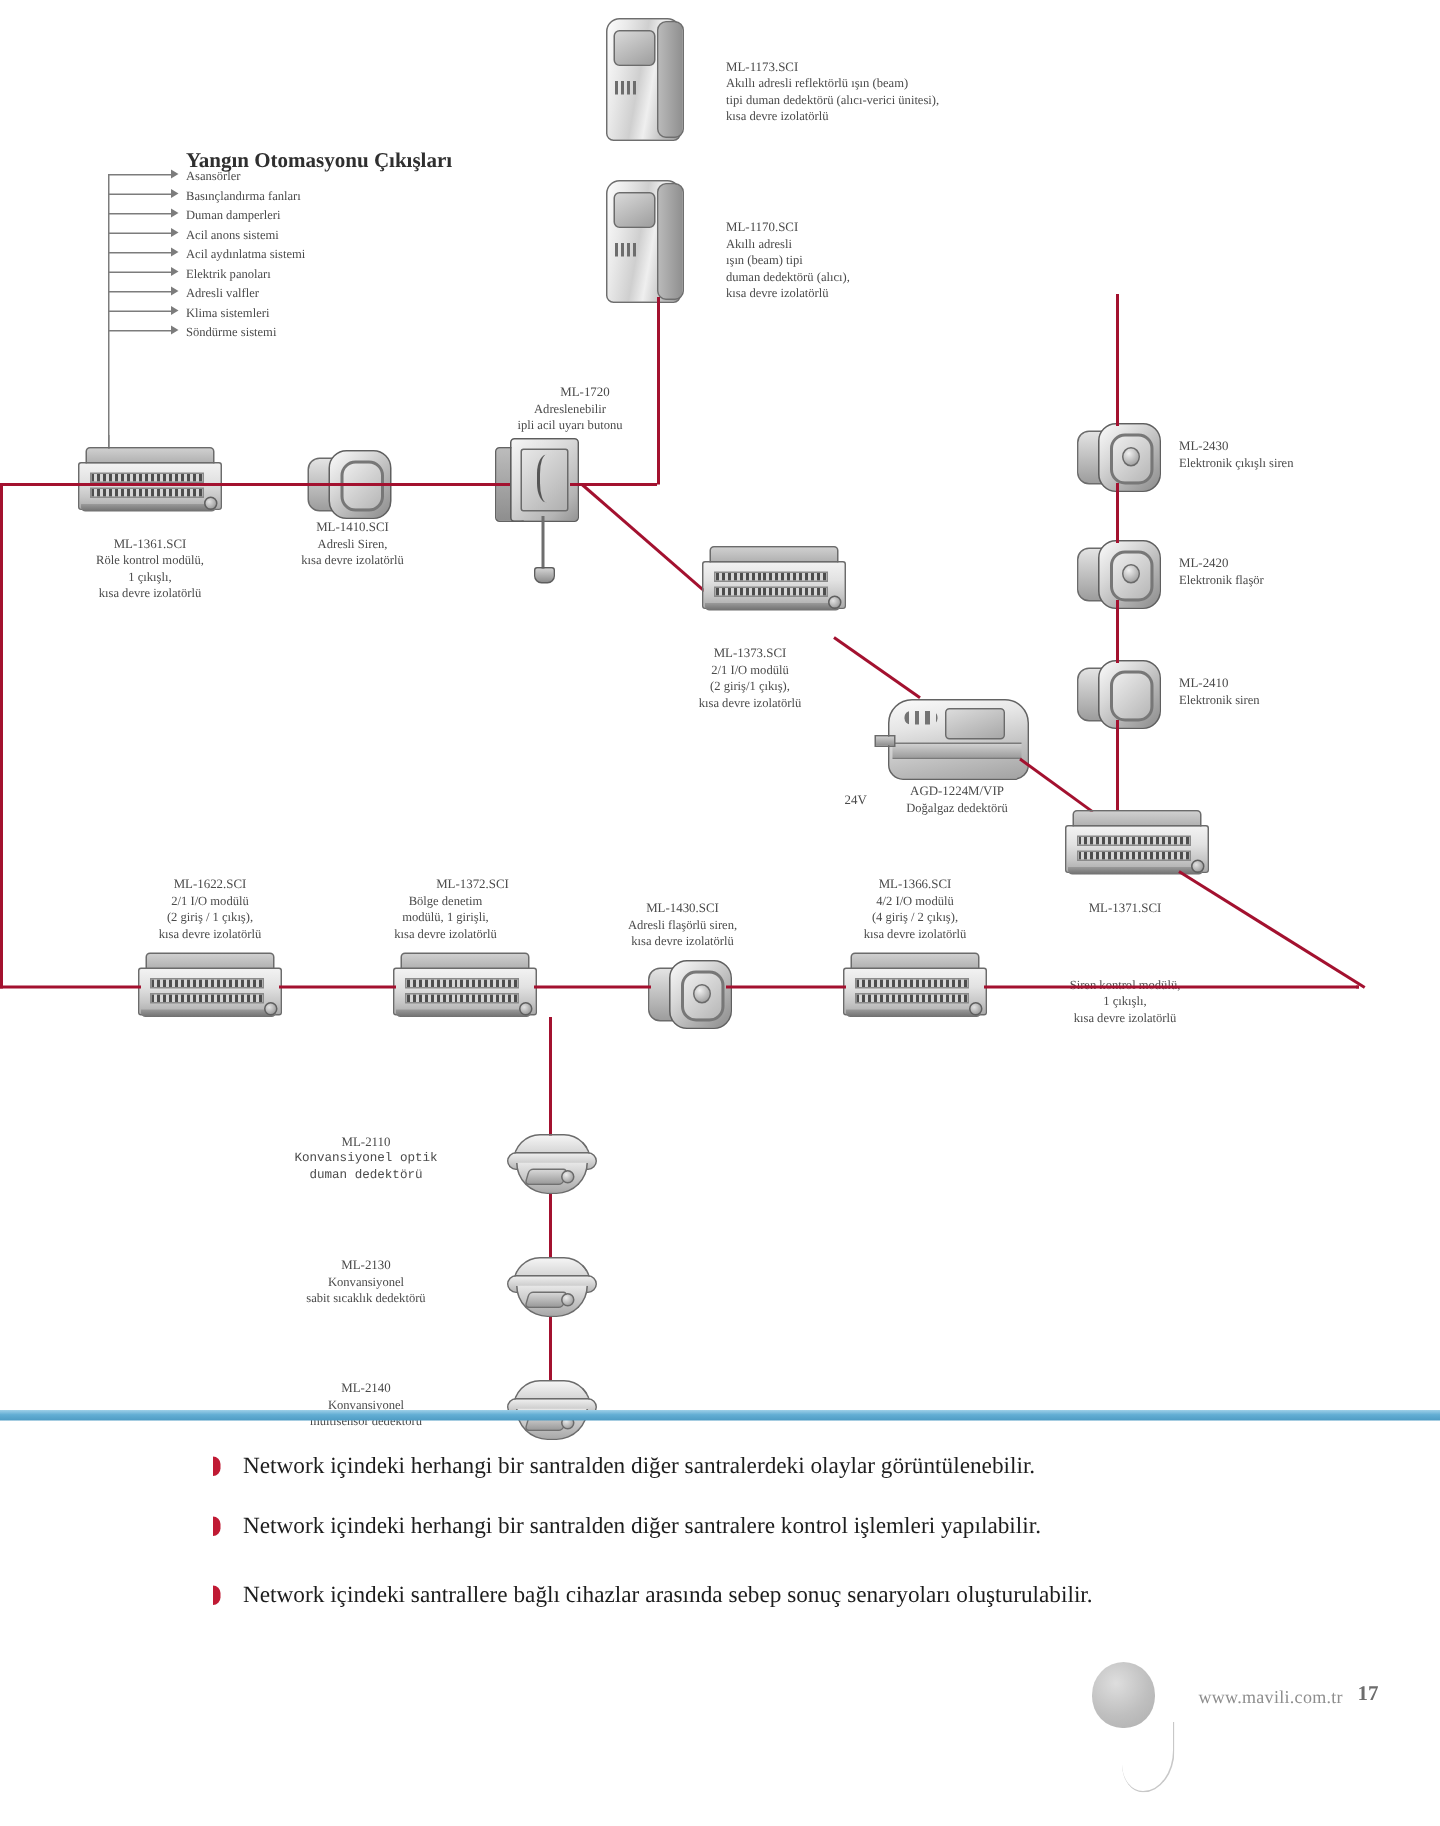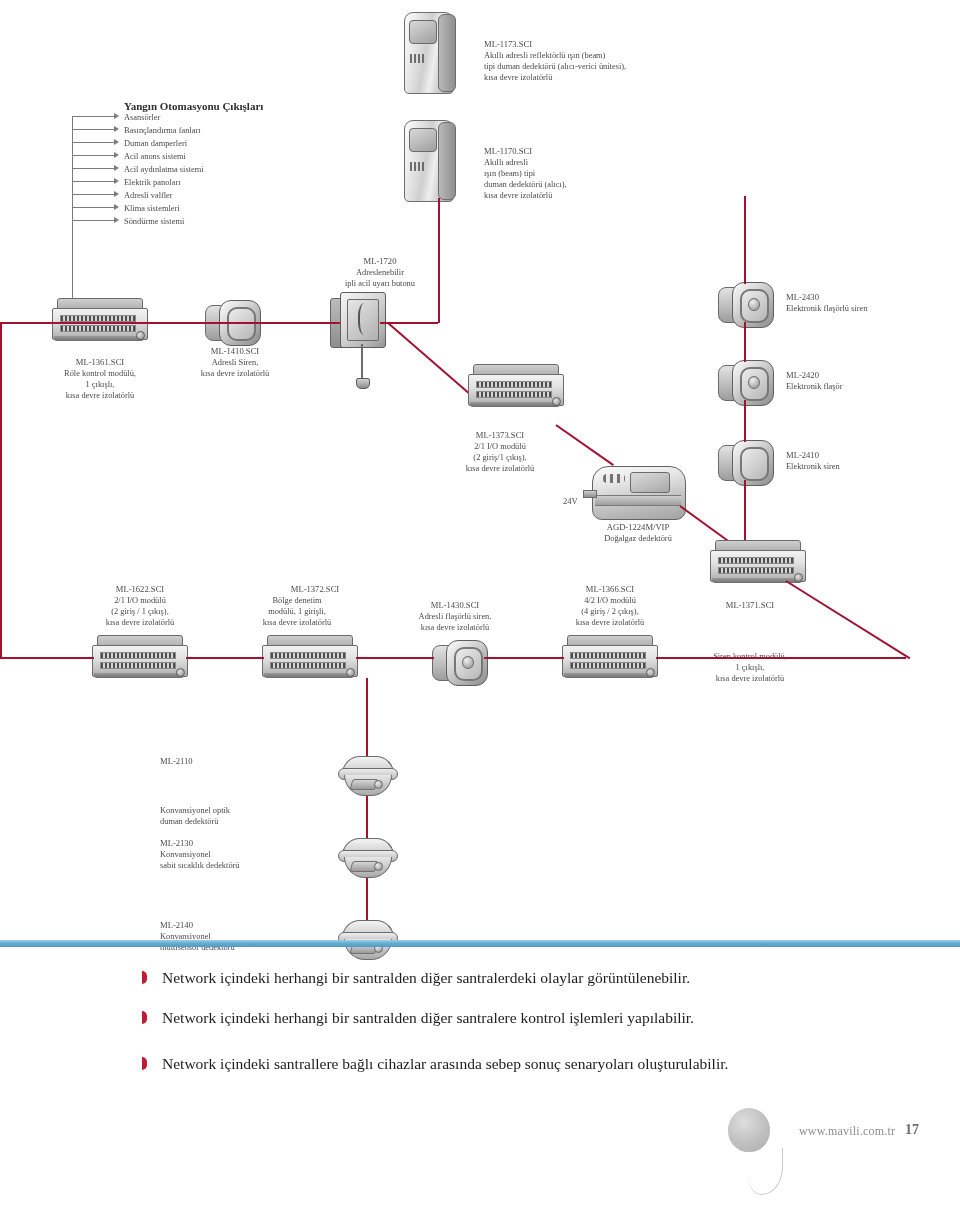--- a/index.html
+++ b/index.html
@@ -2,32 +2,32 @@
 <html><head>
 <meta charset="utf-8">
 <style>
   html,body{margin:0;padding:0;}
   body{
     width:960px;height:1217px;background:#ffffff;position:relative;overflow:hidden;
     font-family:"Liberation Serif","DejaVu Serif",serif;color:#3a3a3a;
   }
   .lbl{position:absolute;font-size:8.4px;line-height:11px;color:#4a4a4a;white-space:pre;}
   .lbl.c{text-align:center;}
-  .lbl.r{text-align:left;}
+  .lbl.r{text-align:center;}
   .lbl.l{text-align:left;}
   .wire{position:absolute;background:#a3112f;}
   .wire.h{height:2px;}
   .wire.v{width:2px;}
   .diag{position:absolute;height:2px;background:#a3112f;transform-origin:0 50%;}
   .gwire{position:absolute;background:#7c7c7c;}
   .gwire.h{height:1px;}
   .gwire.v{width:1px;}
   .arrowhead{position:absolute;width:0;height:0;border-left:5px solid #7c7c7c;
     border-top:3px solid transparent;border-bottom:3px solid transparent;}
-  .outputs-title{position:absolute;font-weight:bold;font-size:11px;color:#2f2f2f;white-space:nowrap;}
+  .outputs-title{position:absolute;font-weight:bold;font-size:14px;color:#2f2f2f;white-space:nowrap;}
   .out-item{position:absolute;font-size:8.4px;color:#4a4a4a;white-space:nowrap;}
 
   
   .dev{position:absolute;}
 
   
   .beam{width:60px;height:84px;}
   .beam .body{position:absolute;left:6px;top:2px;width:48px;height:80px;border-radius:9px 9px 5px 5px;
     background:linear-gradient(100deg,#fdfdfd 0%,#e9e9e9 22%,#cfcfcf 45%,#efefef 60%,#bdbdbd 82%,#9a9a9a 100%);
     border:1px solid #6e6e6e;}
@@ -117,21 +117,21 @@
   .bullet-mark:before{content:"";position:absolute;left:0;top:0;width:5px;height:13px;
     background:#c01a34;border-radius:0 7px 7px 0;}
   .bullet-text{font-size:15.5px;line-height:19px;color:#1d1d1d;white-space:nowrap;}
   .footer-url{position:absolute;font-size:12px;color:#8d8d8d;letter-spacing:.2px;}
   .footer-pg{position:absolute;font-size:14px;font-weight:bold;color:#6d6d6d;}
   .mouse{position:absolute;}
   .mouse .ball{width:42px;height:44px;border-radius:50% 50% 48% 48%;
     background:radial-gradient(circle at 38% 32%,#d8d8d8,#b4b4b4 55%,#9f9f9f 100%);opacity:.85;}
   .mouse .tail{position:absolute;left:20px;top:40px;width:34px;height:46px;
     border:1.4px solid #c8c8c8;border-top:none;border-left:none;border-radius:0 0 60% 40%;}
-  .v24{position:absolute;font-size:8.6px;color:#4a4a4a;}
+  .v24{position:absolute;font-size:8.6px;color:#4a4a4a;margin-top:32px;}
 </style>
 </head>
 <body>
 
 <div class="dev beam" style="left:398px;top:10px;">
   <div class="body"></div>
   <div class="side"></div>
   <div class="win"></div>
   <div class="grill"></div>
 </div>
@@ -178,21 +178,21 @@
   <div class="grill"></div>
 </div>
 <div class="lbl l" style="left:484px;top:146px;font-size:8.6px;text-align:right;">ML-1170.SCI</div>
 <div class="lbl l" style="left:484px;top:157px;">Akıllı adresli
 ışın (beam) tipi
 duman dedektörü (alıcı),
 kısa devre izolatörlü</div>
 
 <div class="wire v" style="left:438px;top:198px;height:125px;"></div>
 
-<div class="lbl c" style="left:285px;top:256px;width:190px;font-size:8.6px;">ML-1720</div>
+<div class="lbl c" style="left:295px;top:256px;width:190px;font-size:8.6px;">ML-1720</div>
 <div class="lbl c" style="left:285px;top:267px;width:190px;">Adreslenebilir
 ipli acil uyarı butonu</div>
 <div class="dev callpt" style="left:330px;top:292px;">
   <div class="back"></div>
   <div class="plate"></div>
   <div class="inner"></div>
   <div class="hook"></div>
   <div class="cord"></div>
   <div class="grip"></div>
 </div>
@@ -225,21 +225,21 @@
 
 <div class="diag" style="left:388px;top:322px;width:108px;transform:rotate(41deg);"></div>
 
 <div class="dev siren" style="left:718px;top:282px;">
   <div class="back"></div>
   <div class="front"></div>
   <div class="ring"></div>
   <div class="dot"></div>
 </div>
 <div class="lbl l" style="left:786px;top:292px;font-size:8.6px;">ML-2430</div>
-<div class="lbl l" style="left:786px;top:303px;">Elektronik flaşörlü siren</div>
+<div class="lbl l" style="left:786px;top:303px;">Elektronik çıkışlı siren</div>
 
 <div class="dev siren" style="left:718px;top:360px;">
   <div class="back"></div>
   <div class="front"></div>
   <div class="ring"></div>
   <div class="dot"></div>
 </div>
 <div class="lbl l" style="left:786px;top:370px;font-size:8.6px;">ML-2420</div>
 <div class="lbl l" style="left:786px;top:381px;">Elektronik flaşör</div>
 
@@ -363,21 +363,21 @@
 <div class="wire v" style="left:366px;top:878px;height:42px;"></div>
 
 <div class="dev point" style="left:338px;top:756px;">
   <div class="cap"></div>
   <div class="mid"></div>
   <div class="bowl"></div>
   <div class="slot"></div>
   <div class="led"></div>
 </div>
 <div class="lbl r" style="left:160px;top:756px;width:168px;font-size:8.6px;">ML-2110</div>
-<div class="lbl r" style="left:160px;top:805px;width:168px;">Konvansiyonel optik
+<div class="lbl r" style="left:160px;top:767px;width:168px;font-family:Liberation Mono, monospace;">Konvansiyonel optik
 duman dedektörü</div>
 
 <div class="dev point" style="left:338px;top:838px;">
   <div class="cap"></div>
   <div class="mid"></div>
   <div class="bowl"></div>
   <div class="slot"></div>
   <div class="led"></div>
 </div>
 <div class="lbl r" style="left:160px;top:838px;width:168px;font-size:8.6px;">ML-2130</div>

